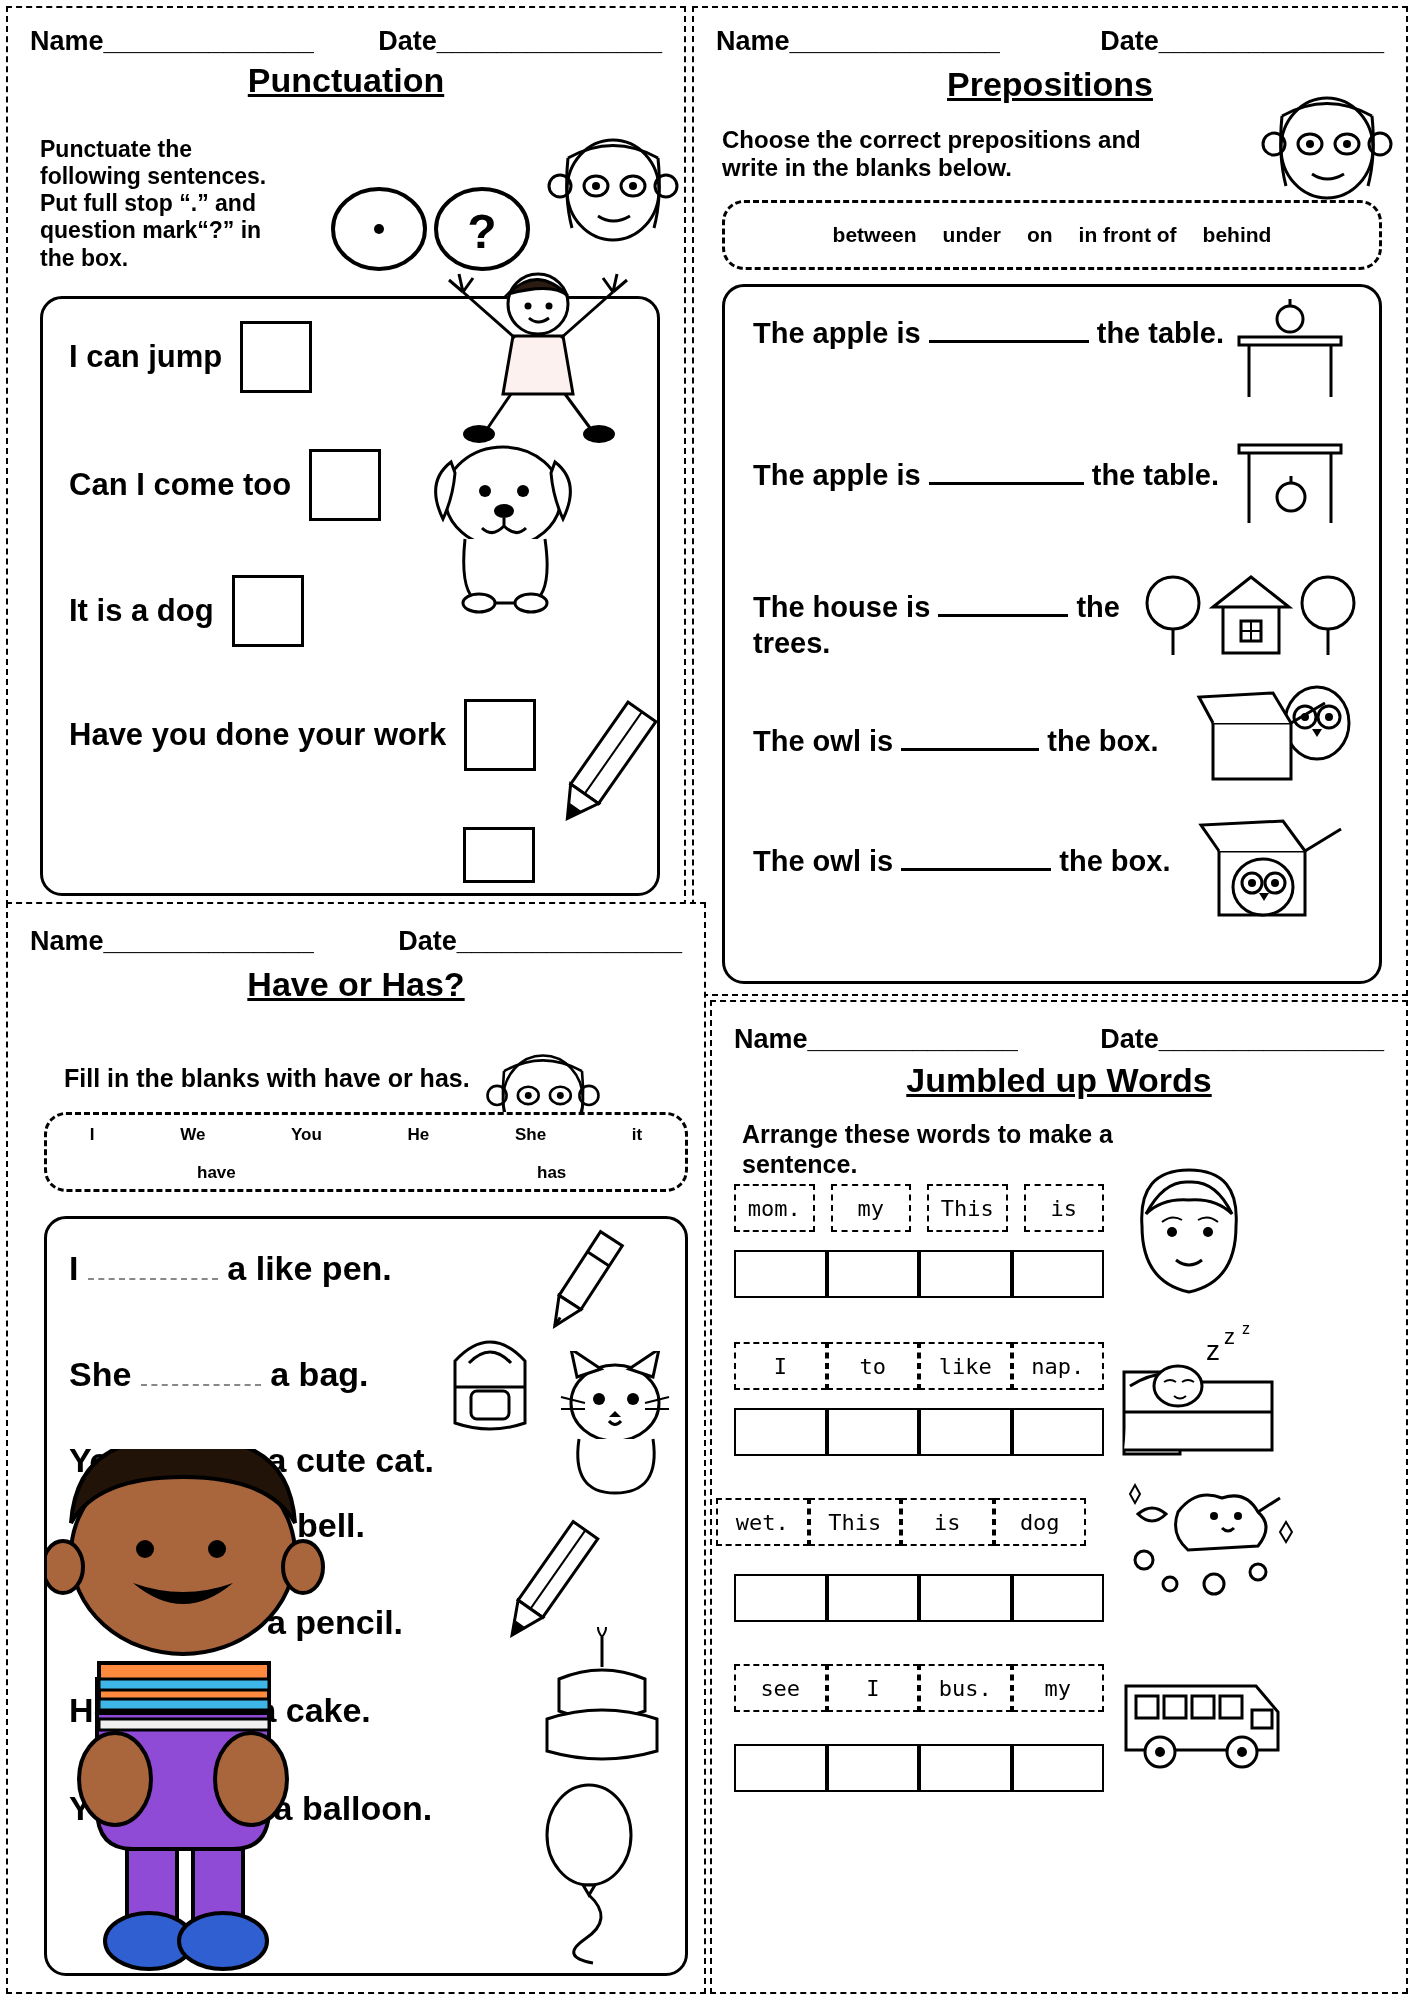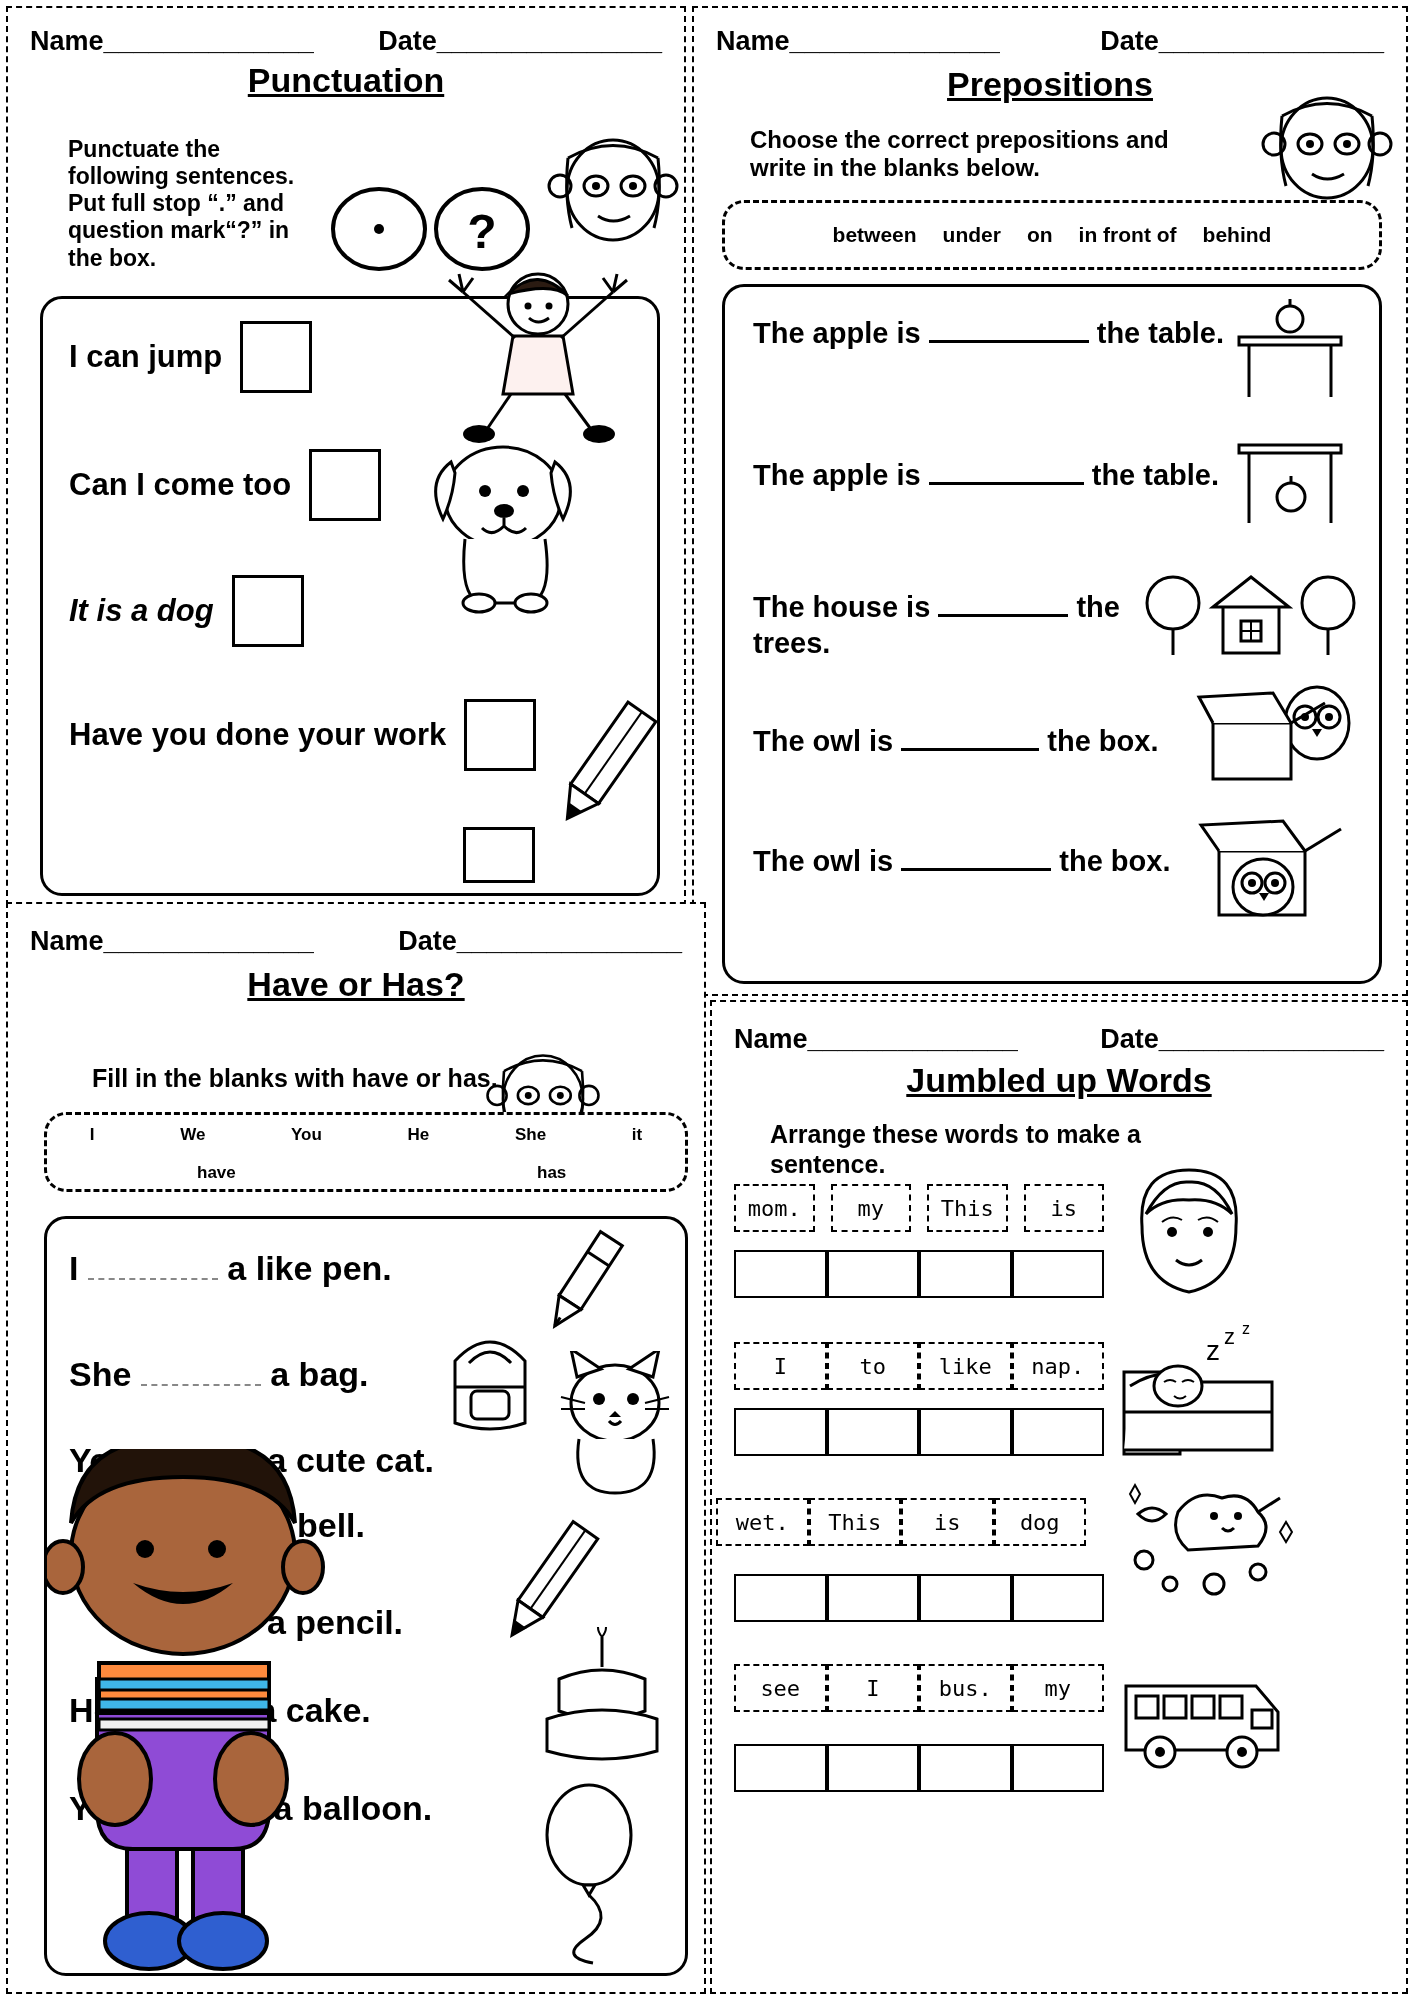--- a/index.html
+++ b/index.html
@@ -5,21 +5,21 @@
   html,body{margin:0;padding:0;}
   body{
     width:1414px;height:2000px;position:relative;background:#ffffff;
     font-family:"Liberation Sans", sans-serif;color:#000;overflow:hidden;
   }
   .sheet{position:absolute;background:#fff;border:2px dashed #000;box-sizing:border-box;}
   .namerow{display:flex;justify-content:space-between;align-items:baseline;
     font-size:27px;font-weight:bold;padding:0 22px;}
   .namerow .fld{white-space:nowrap;}
   .title{text-align:center;font-size:34px;font-weight:bold;text-decoration:underline;margin-top:4px;}
-  .instr{font-size:23px;font-weight:bold;line-height:1.18;margin-left:28px;}
+  .instr{font-size:23px;font-weight:bold;line-height:1.18;}
   .card{border:3px solid #000;border-radius:22px;box-sizing:border-box;position:relative;background:#fff;}
   .dashcard{border:3px dashed #000;border-radius:22px;box-sizing:border-box;background:#fff;}
   .qline{font-size:31px;font-weight:bold;display:flex;align-items:center;}
   .answerbox{border:3px solid #000;background:#fff;display:inline-block;}
   .pbox{width:66px;height:66px;}
   .blankline{display:inline-block;border-bottom:3px solid #000;}
   .wordcell{border:2px dashed #000;box-sizing:border-box;display:flex;align-items:center;justify-content:center;
     font-family:"DejaVu Sans Mono", monospace;font-size:22px;}
   .emptycell{border:2px solid #000;box-sizing:border-box;}
   svg{display:block;}
@@ -74,21 +74,21 @@
     <div class="qline" style="position:absolute;left:26px;top:22px;justify-content:center;">
       <span>I can jump</span>
       <span class="answerbox pbox" style="margin-left:18px;"></span>
     </div>
 
     <div class="qline" style="position:absolute;left:26px;top:150px;">
       <span>Can I come too</span>
       <span class="answerbox pbox" style="margin-left:18px;"></span>
     </div>
 
-    <div class="qline" style="position:absolute;left:26px;top:276px;font-style:italic;">
+    <div class="qline" style="position:absolute;left:26px;top:276px;">
       <span>It is a dog</span>
       <span class="answerbox pbox" style="margin-left:18px;"></span>
     </div>
 
     <div class="qline" style="position:absolute;left:26px;top:400px;">
       <span>Have you done your work</span>
       <span class="answerbox pbox" style="margin-left:18px;"></span>
     </div>
 
     <span class="answerbox" style="position:absolute;left:420px;top:528px;width:66px;height:50px;"></span>

